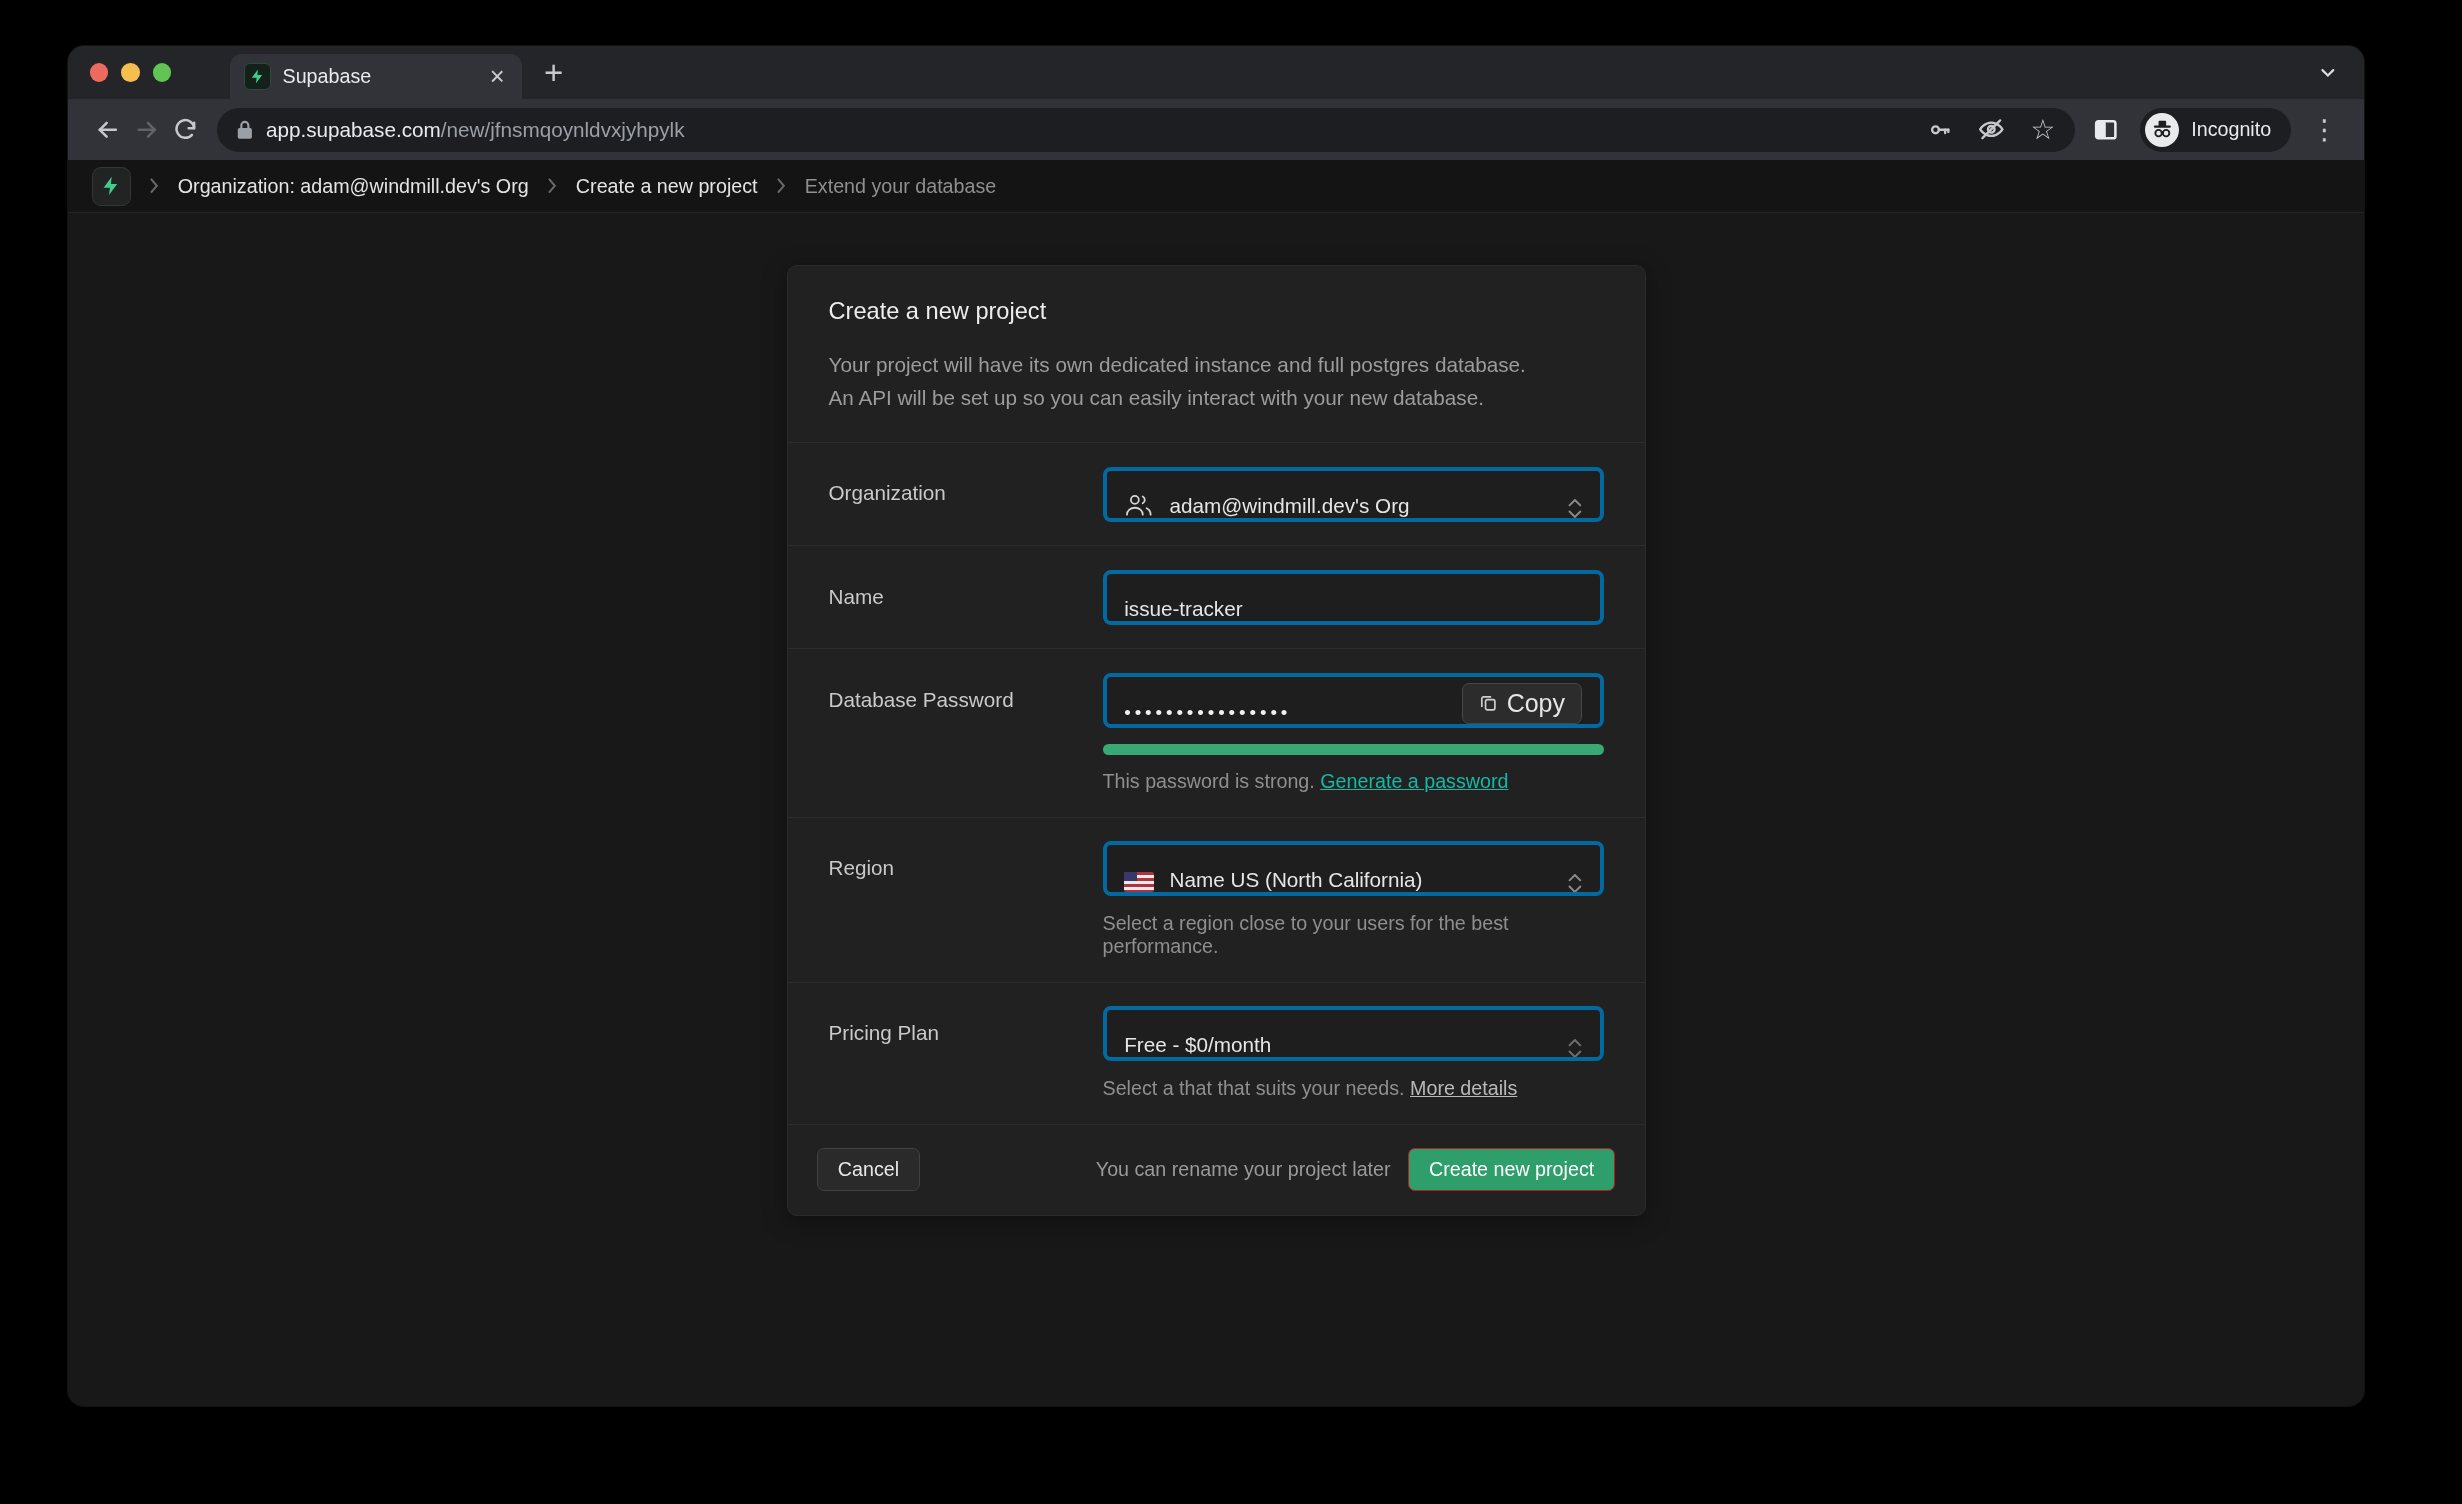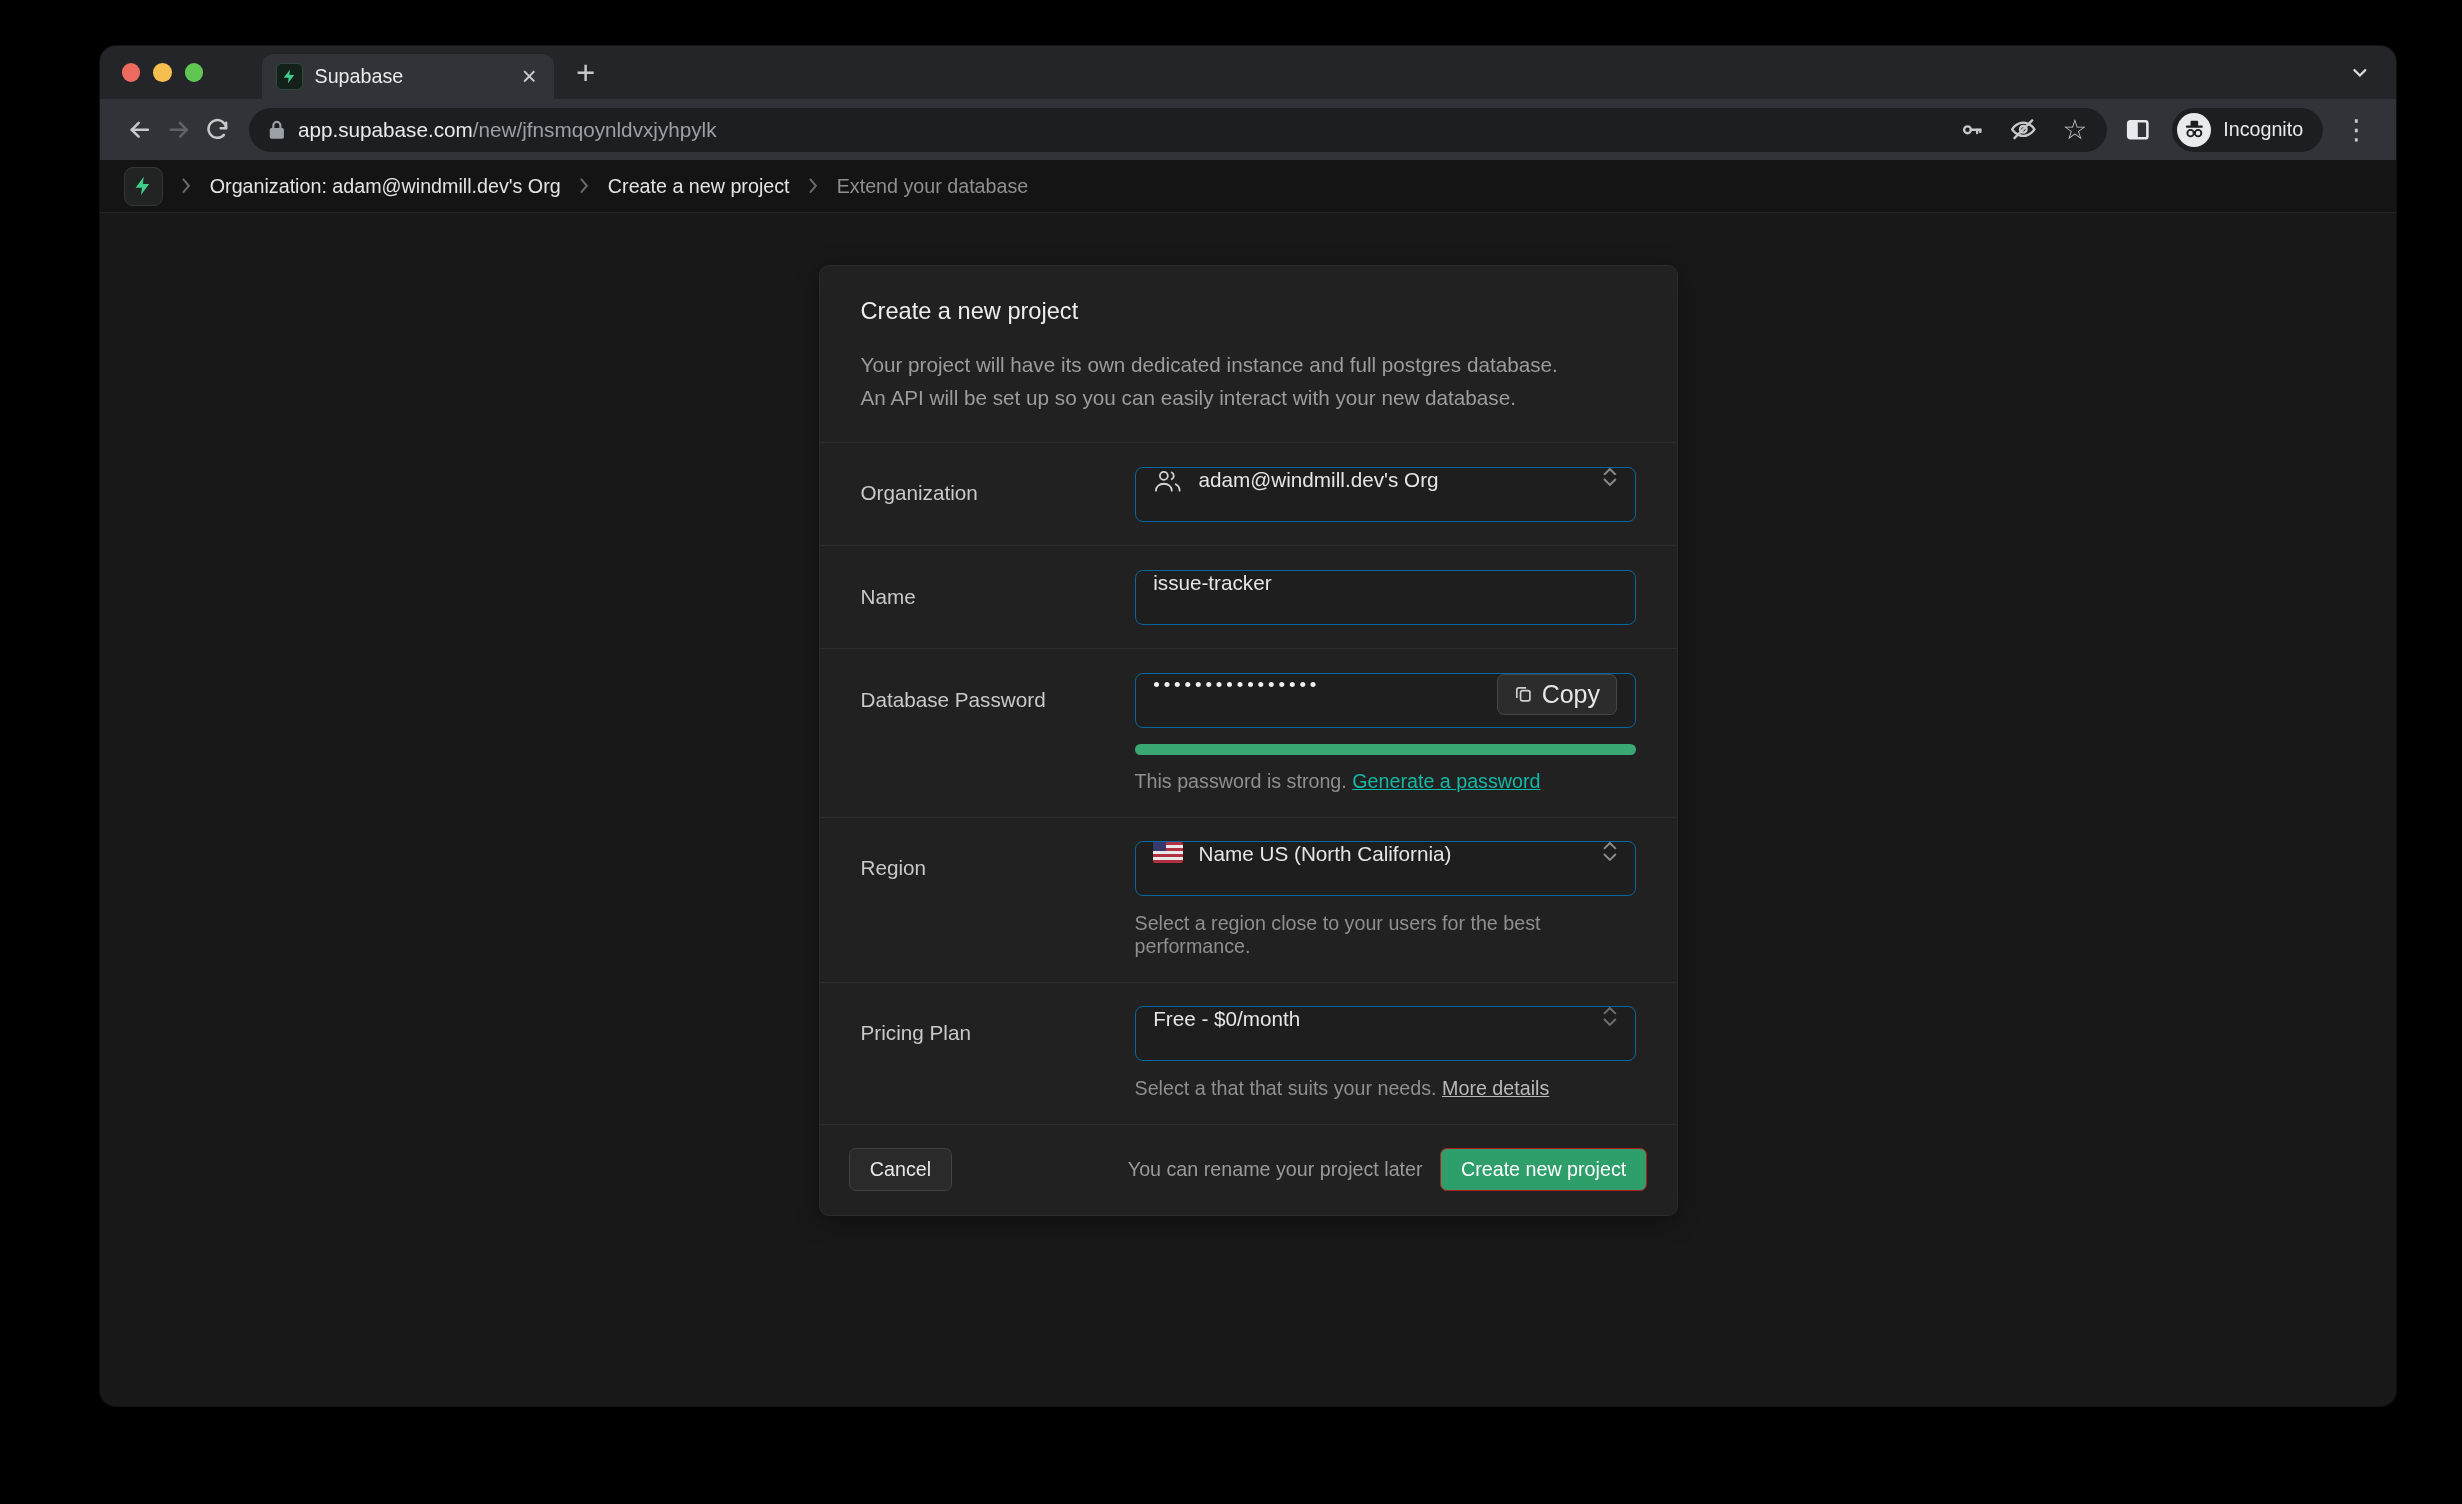--- a/index.html
+++ b/index.html
@@ -1,19 +1,19 @@
 <!DOCTYPE html>
 <html><head>
 <meta charset="utf-8">
 <style>
   * { margin:0; padding:0; box-sizing:border-box; }
   html,body { width:2463px; height:1504px; background:#000; font-family:"Liberation Sans", sans-serif; overflow:hidden; }
 
   .window{
-    position:absolute; left:100px; top:46px; width:2296px; height:1360px;
+    position:absolute; left:68px; top:46px; width:2296px; height:1360px;
     border-radius:15.8px; overflow:hidden; background:#181818;
     box-shadow:0 0 0 1px rgba(255,255,255,.07), 0 29.6px 79px rgba(0,0,0,.8);
   }
 
   
   .tabstrip{ height:53px; background:#242528; display:flex; align-items:center; position:relative; }
   .traffic{ display:flex; gap:12.8px; margin-left:21.7px; }
   .tl{ width:18.7px; height:18.7px; border-radius:50%; }
   .tl.red{ background:#ed6a5e; } .tl.yellow{ background:#f5bf4f; } .tl.green{ background:#61c554; }
   .tab{
@@ -56,22 +56,22 @@
   
   .page{ height:1193px; background:#181818; overflow:hidden; }
   .card{ width:859px; margin:52px auto 0; background:#212121; border:1px solid #2b2b2b;
     border-radius:9.9px; box-shadow:0 5.9px 23.6px rgba(0,0,0,.35); }
   .card-header{ padding:31.5px 41px 27.6px; }
   .card-title{ font-size:23.6px; font-weight:500; color:#ededed; margin-bottom:23.6px; }
   .card-desc{ font-size:20.7px; color:#9c9c9c; line-height:1.6; }
   .row{ display:flex; align-items:flex-start; padding:23.6px 41px; border-top:1px solid #2c2c2c; }
   .row-label{ width:274px; flex:none; font-size:20.7px; color:#c9c9c9; padding-top:14.8px; }
   .row-control{ flex:1; min-width:0; }
-  .field{ height:55px; background:#1e1e1e; border:1px solid #0369a1; border-radius:7.9px;
-    display:flex; align-items:flex-start; padding:0 17.7px; gap:15.8px; font-size:20.7px; color:#e6e6e6; cursor:pointer; }
+  .field{ height:55px; background:#1e1e1e; border:4px solid #0369a1; border-radius:7.9px;
+    display:flex; align-items:flex-end; padding:0 17.7px; gap:15.8px; font-size:20.7px; color:#e6e6e6; cursor:pointer; }
   .field.input{ cursor:text; }
   .updown{ margin-left:auto; display:flex; flex-direction:column; gap:3px; align-items:center; }
   .flag{ width:29.6px; height:20.7px; position:relative; flex:none; border-radius:2px; overflow:hidden;
     background:repeating-linear-gradient(180deg,#b03140 0 3px,#e9e9e9 3px 5.9px); }
   .flag:before{ content:""; position:absolute; left:0; top:0; width:12.8px; height:8.9px; background:#39386b; }
   .pw-dots{ font-size:18.7px; letter-spacing:3.9px; color:#f0f0f0; }
   .copy-btn{ margin-left:auto; height:41px; padding:0 15.8px; background:#2c2c2c; border:1px solid #474747;
     border-radius:6.9px; display:flex; align-items:center; gap:8.9px; color:#e6e6e6; font-size:25px; cursor:pointer; flex:none; }
   .strength{ margin-top:15.8px; height:10.8px; border-radius:5.9px; background:#3aa873; }
   .helper{ margin-top:15.8px; font-size:19.7px; color:#8f8f8f; }

